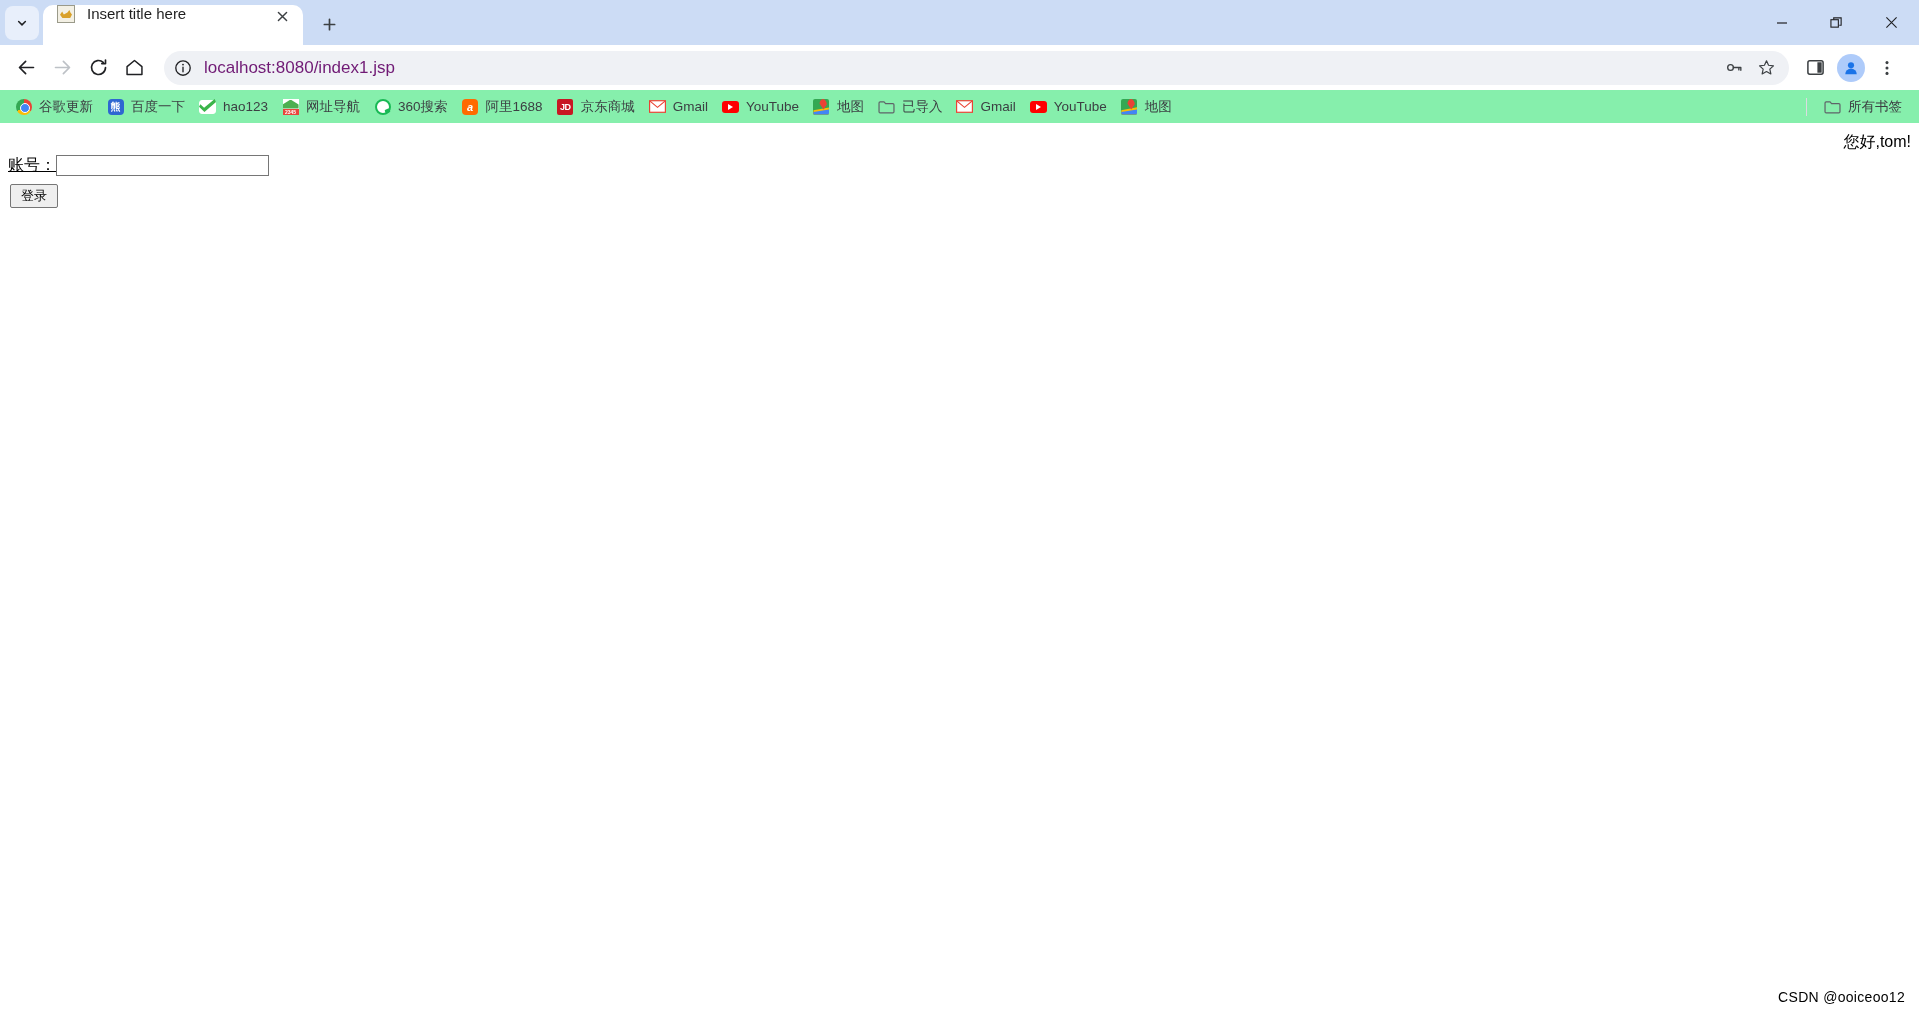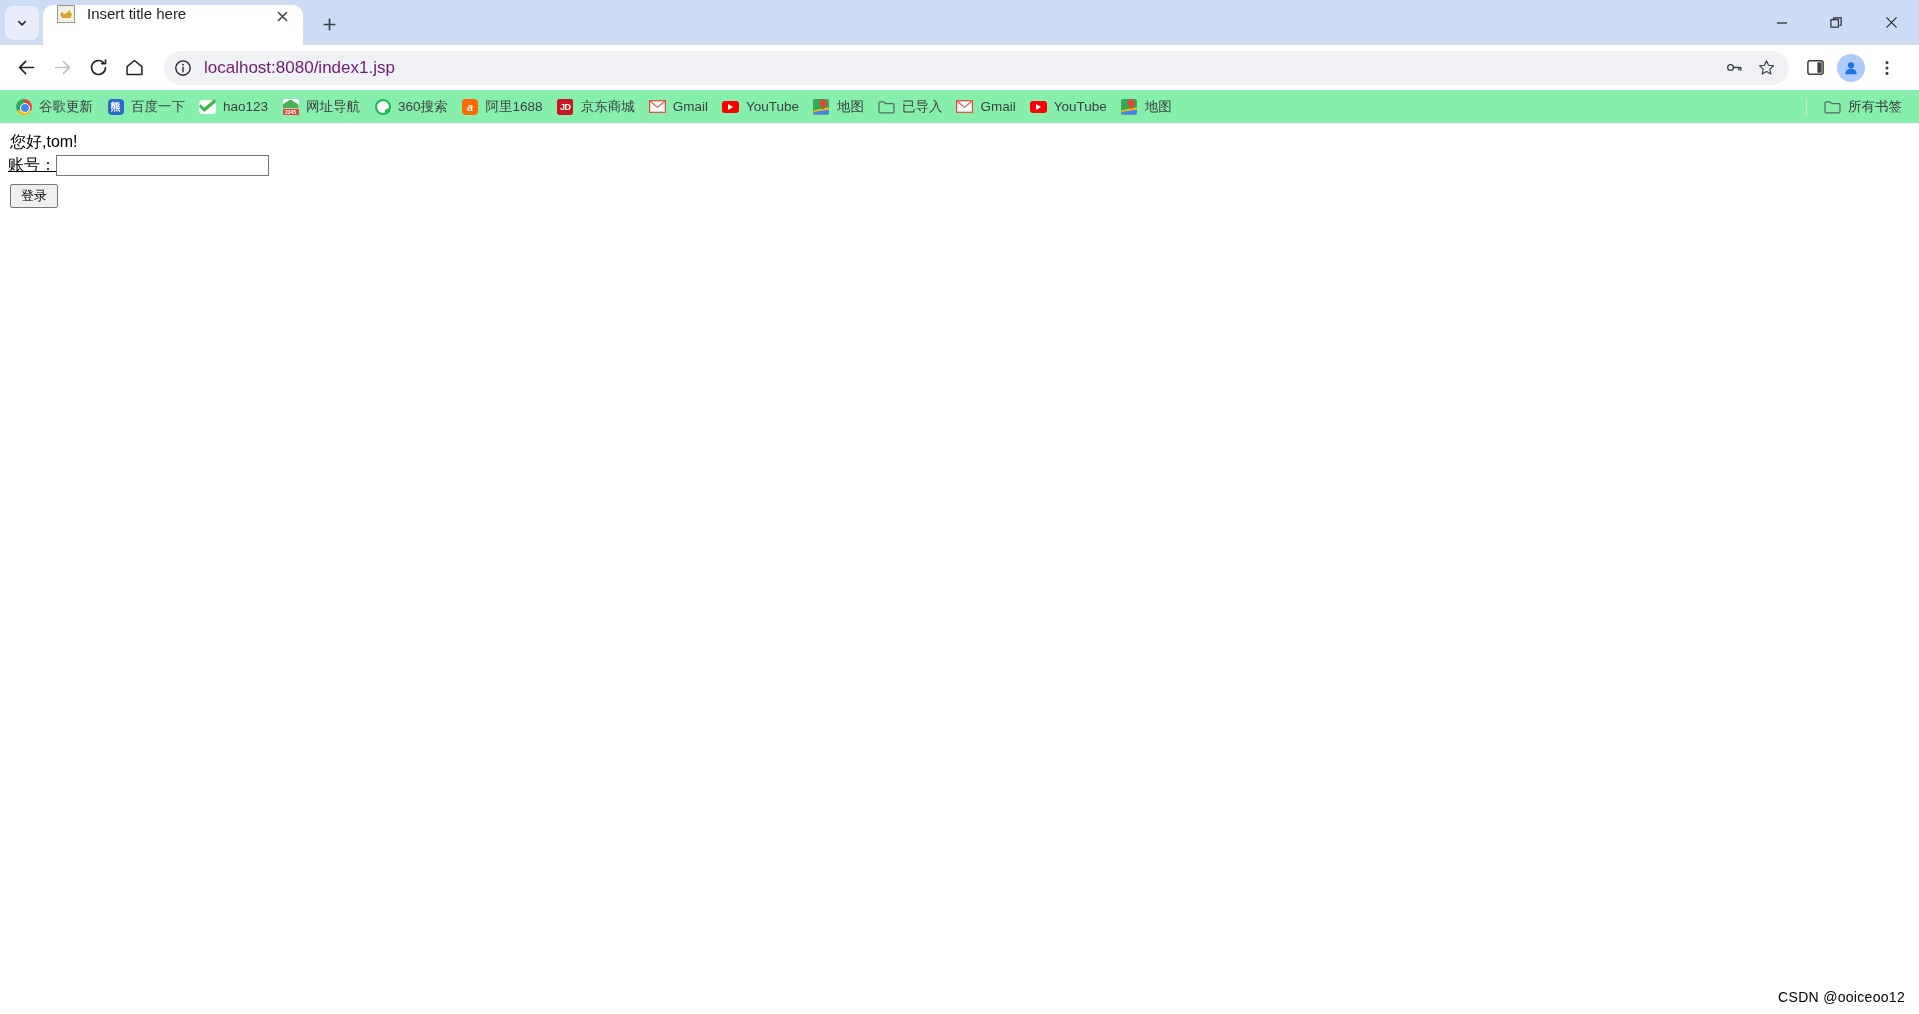--- a/index.html
+++ b/index.html
@@ -230,20 +230,21 @@
   .page {
     padding: 8px;
     font-family: "Liberation Serif", "DejaVu Serif", serif;
   }
   .greeting {
     font-size: 16px;
     color: #000;
     line-height: 1.25;
     margin: 0 0 3px 2px;
     font-family: "Liberation Sans", sans-serif;
+    text-align: right;
   }
   .field-row {
     display: flex;
     align-items: center;
     margin-bottom: 3px;
     text-decoration: underline;
   }
   .field-label {
     font-size: 16px;
     color: #000;

